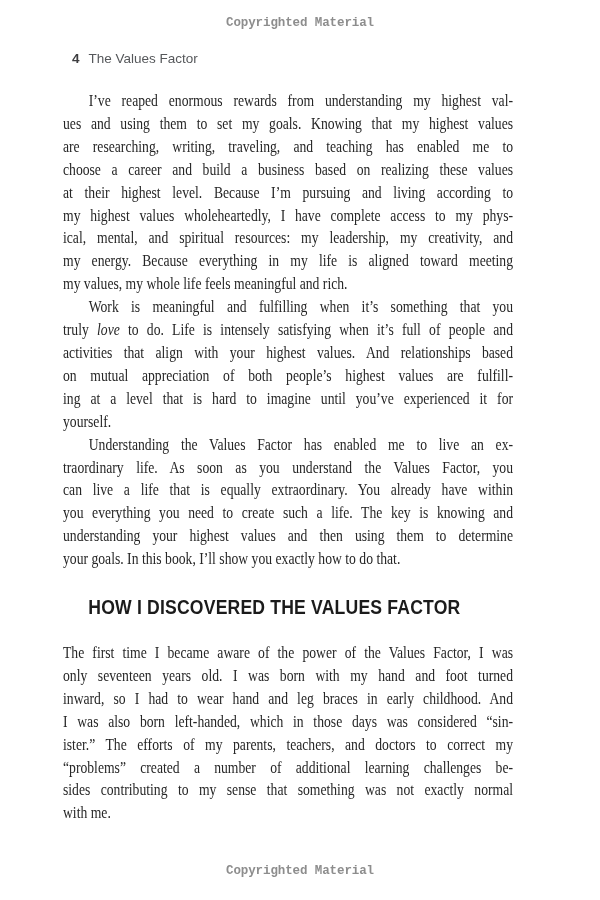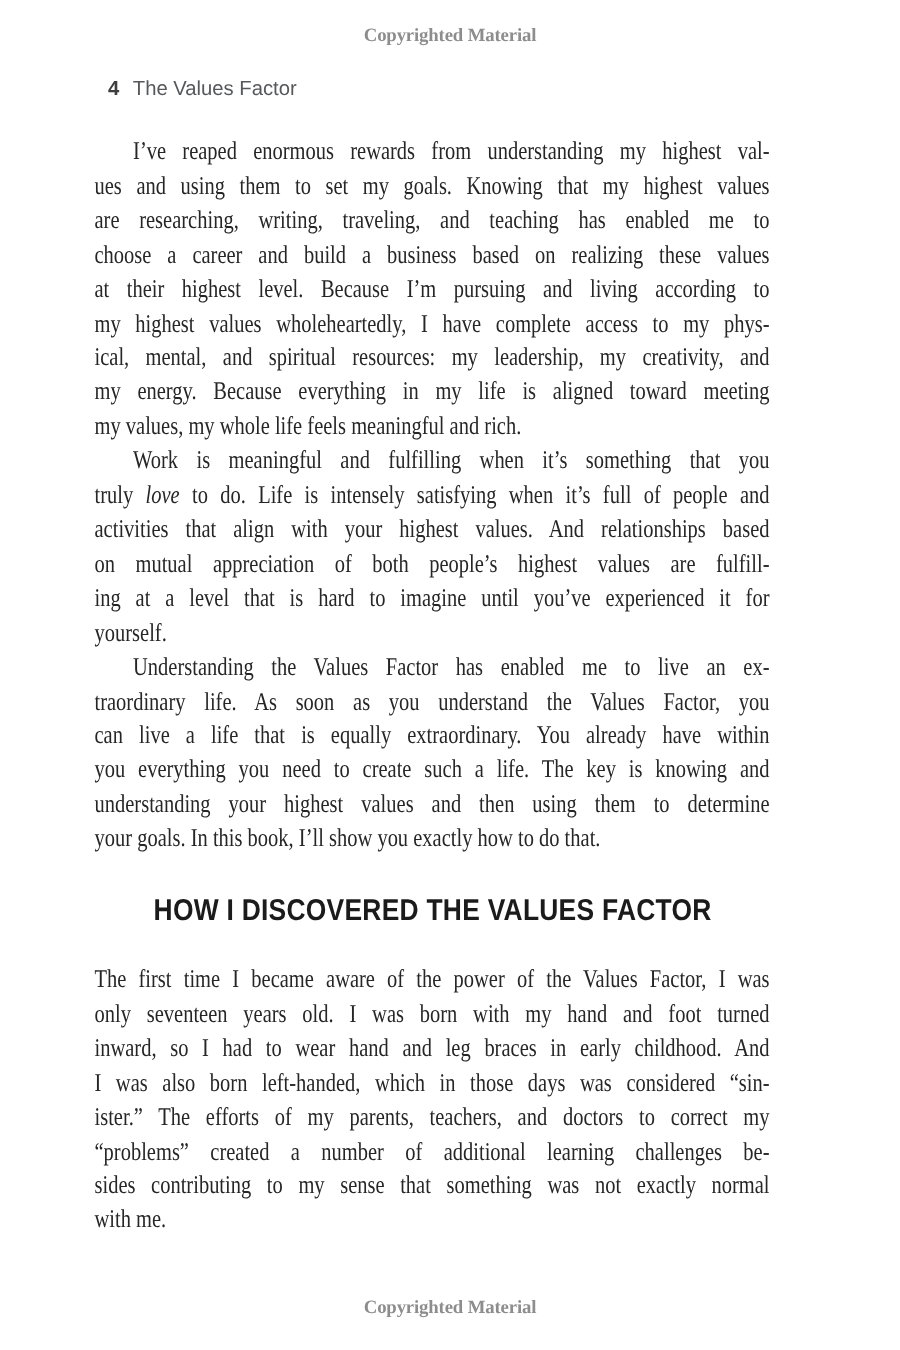--- a/index.html
+++ b/index.html
@@ -13,21 +13,21 @@
     position: relative;
     overflow: hidden;
     font-family: "Liberation Sans", "DejaVu Sans", sans-serif;
   }
 
   .copyright {
     position: absolute;
     left: 0;
     width: 600px;
     text-align: center;
-    font-family: Liberation Serif, serif;
+    font-family: Liberation Mono, monospace;
     font-weight: bold;
     font-size: 12.5px;
     line-height: 15px;
     letter-spacing: -0.1px;
     color: #8d8d8d;
   }
   .copyright.top { top: 16px; }
   .copyright.bottom { top: 864px; }
 
   .running-header {
@@ -72,21 +72,20 @@
     text-align-last: left;
   }
   .line.indent { padding-left: 32px; }
   .line em { font-style: italic; }
 
   .section-heading {
     position: absolute;
     left: 63px;
     top: 596px;
     width: 450px;
-    text-align: center;
     color: #1b1b1b;
   }
   .section-heading > span {
     display: inline-block;
     transform: scaleX(0.88);
     transform-origin: 50% 50%;
     font-family: "Liberation Sans", "DejaVu Sans", sans-serif;
     font-weight: bold;
     font-size: 20px;
     line-height: 22px;

